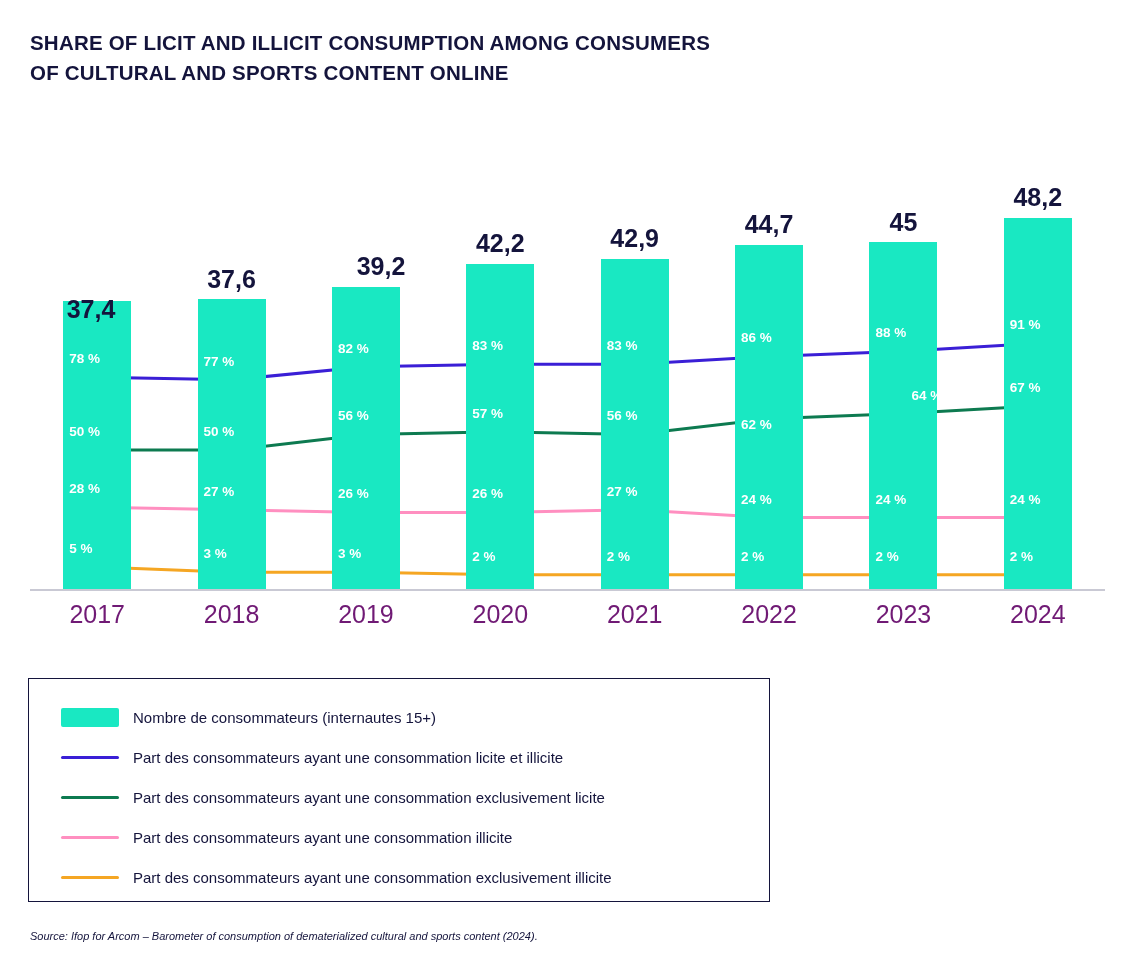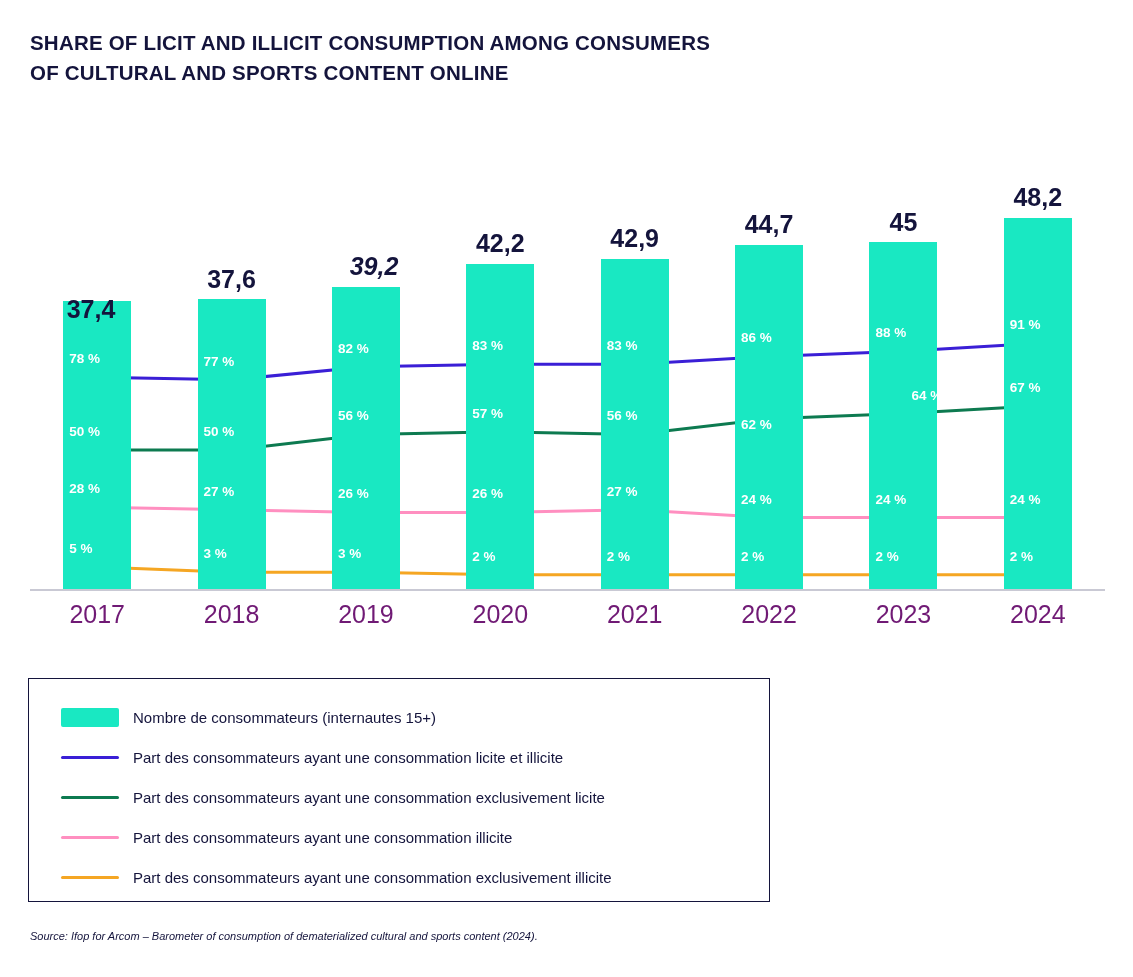--- a/index.html
+++ b/index.html
@@ -164,21 +164,21 @@
         <path d="M67.2 257.2 L201.6 259.8 L335.9 246.8 L470.3 244.2 L604.7 244.2 L739.1 236.4 L873.4 231.2 L1007.8 223.4" fill="none" stroke="#3a1fd6" stroke-width="3" stroke-linejoin="round" stroke-linecap="round"></path>
         <path d="M67.2 330.0 L201.6 330.0 L335.9 314.4 L470.3 311.8 L604.7 314.4 L739.1 298.8 L873.4 293.6 L1007.8 285.8" fill="none" stroke="#0d7a50" stroke-width="3" stroke-linejoin="round" stroke-linecap="round"></path>
         <path d="M67.2 387.2 L201.6 389.8 L335.9 392.4 L470.3 392.4 L604.7 389.8 L739.1 397.6 L873.4 397.6 L1007.8 397.6" fill="none" stroke="#ff8fc0" stroke-width="3" stroke-linejoin="round" stroke-linecap="round"></path>
         <path d="M67.2 447.0 L201.6 452.2 L335.9 452.2 L470.3 454.8 L604.7 454.8 L739.1 454.8 L873.4 454.8 L1007.8 454.8" fill="none" stroke="#f5a623" stroke-width="3" stroke-linejoin="round" stroke-linecap="round"></path>
       </svg>
   <div class="bar" style="left: 33.1875px; width: 68px; height: 287.692px; background: rgb(25, 232, 194);"></div>
       <div class="bar-total" style="left: 1px; width: 120px; top: 146.308px; margin-top: 29px;">37,4</div>
       <div class="bar" style="left: 167.562px; width: 68px; height: 289.231px; background: rgb(25, 232, 194);"></div>
       <div class="bar-total" style="left: 141.562px; width: 120px; top: 144.769px;">37,6</div>
       <div class="bar" style="left: 301.938px; width: 68px; height: 301.538px; background: rgb(25, 232, 194);"></div>
-      <div class="bar-total" style="left: 284px; width: 120px; top: 132.462px; font-style: italic;">39,2</div>
+      <div class="bar-total" style="left: 291px; width: 120px; top: 132.462px;">39,2</div>
       <div class="bar" style="left: 436.312px; width: 68px; height: 324.615px; background: rgb(25, 232, 194);"></div>
       <div class="bar-total" style="left: 410.312px; width: 120px; top: 109.385px;">42,2</div>
       <div class="bar" style="left: 570.688px; width: 68px; height: 330px; background: rgb(25, 232, 194);"></div>
       <div class="bar-total" style="left: 544.688px; width: 120px; top: 104px;">42,9</div>
       <div class="bar" style="left: 705.062px; width: 68px; height: 343.846px; background: rgb(25, 232, 194);"></div>
       <div class="bar-total" style="left: 679.062px; width: 120px; top: 90.1538px;">44,7</div>
       <div class="bar" style="left: 839.438px; width: 68px; height: 346.154px; background: rgb(25, 232, 194);"></div>
       <div class="bar-total" style="left: 813.438px; width: 120px; top: 87.8462px;">45</div>
       <div class="bar" style="left: 973.812px; width: 68px; height: 370.769px; background: rgb(25, 232, 194);"></div>
       <div class="bar-total" style="left: 947.812px; width: 120px; top: 63.2308px;">48,2</div>

